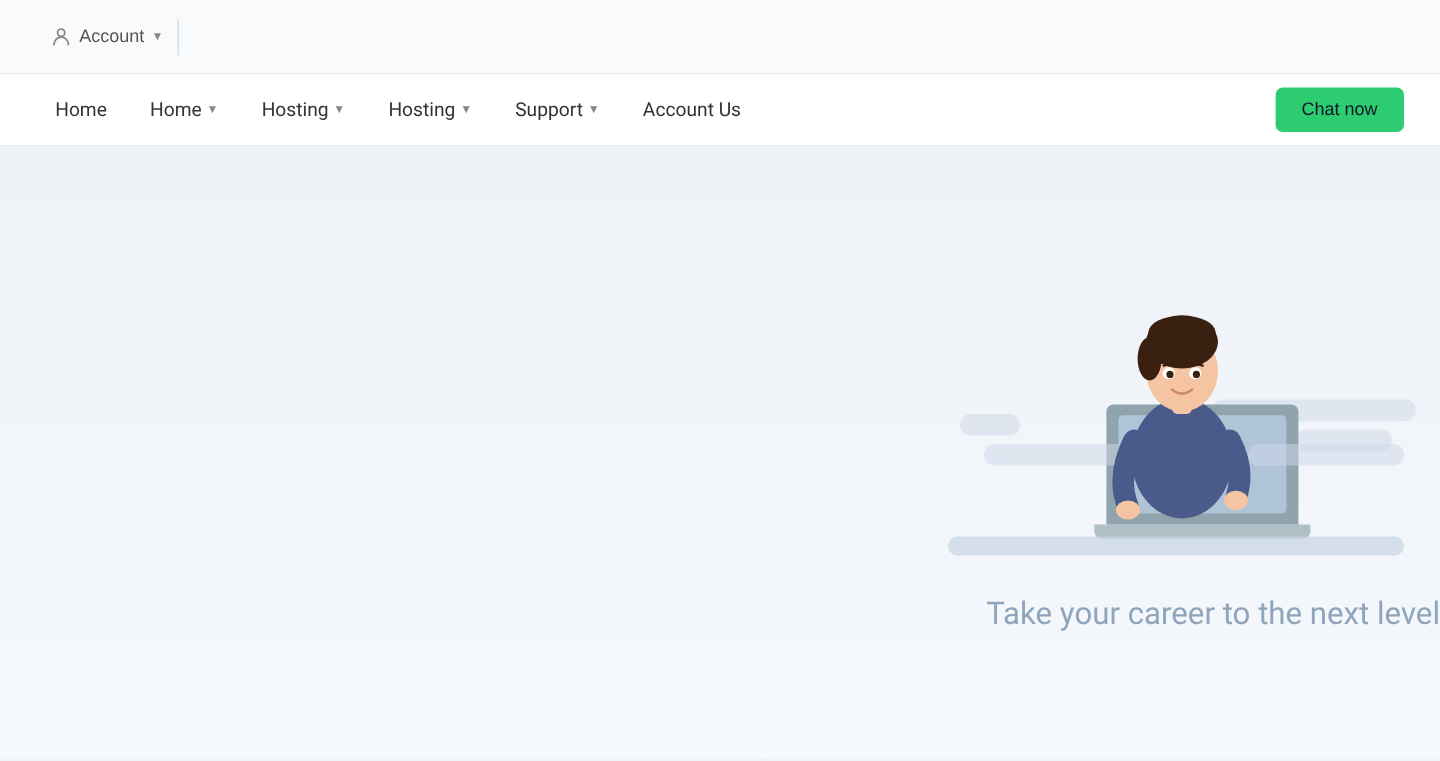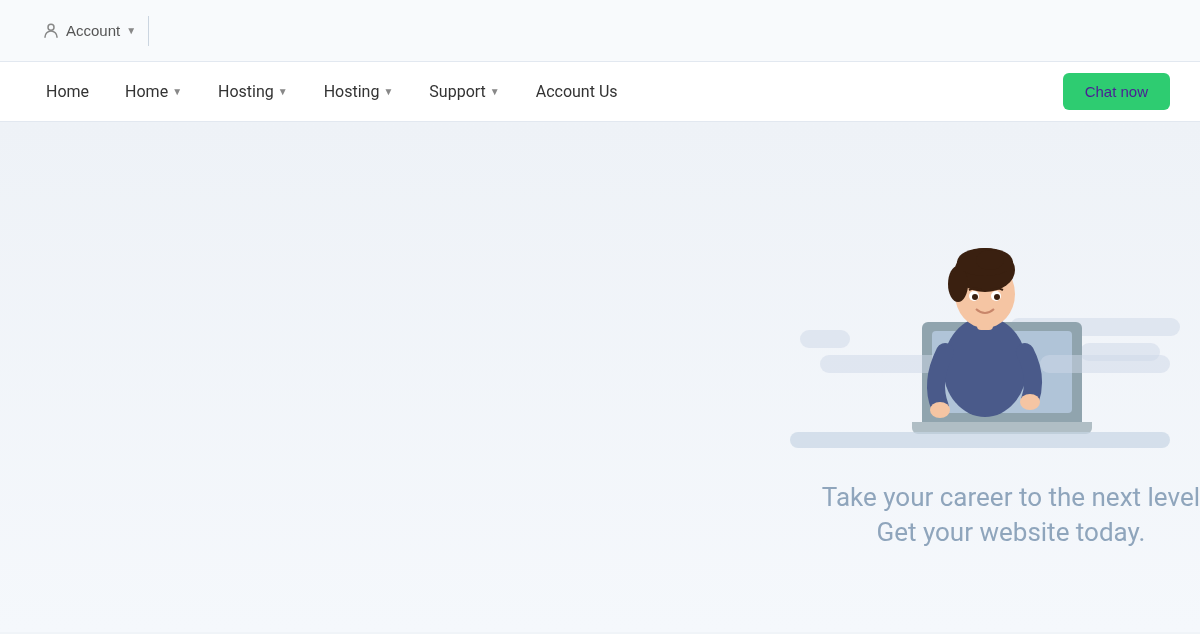--- a/index.html
+++ b/index.html
@@ -102,21 +102,21 @@
       background: none;
       border: none;
       font-family: inherit;
     }
     .nav-chevron {
       font-size: 10px;
       color: #888;
     }
     .chat-btn {
       background: #2ecc71;
-      color: #4c1d95;
+      color: #0f172a;
       border: none;
       border-radius: 6px;
       padding: 10px 22px;
       font-size: 15px;
       font-weight: 500;
       cursor: pointer;
     }
 
     
     .hero {
@@ -325,15 +325,14 @@
 
       <path d="M105 130 Q118 155 110 178" stroke="#4a5a8a" stroke-width="18" stroke-linecap="round" fill="none"></path>
 
       <ellipse cx="20" cy="188" rx="10" ry="8" fill="#f5c5a3"></ellipse>
       <ellipse cx="110" cy="180" rx="10" ry="8" fill="#f5c5a3"></ellipse>
     </svg>
   </div>
 
   <div class="hero-text">
     <div class="hero-title">Take your career to the next level</div>
-    <div class="hero-subtitle">Get your website today.</div>
   </div>
 </div>
 
 </body></html>

